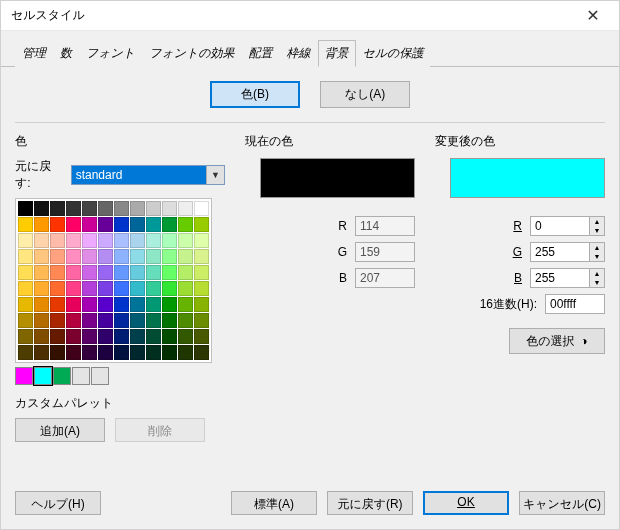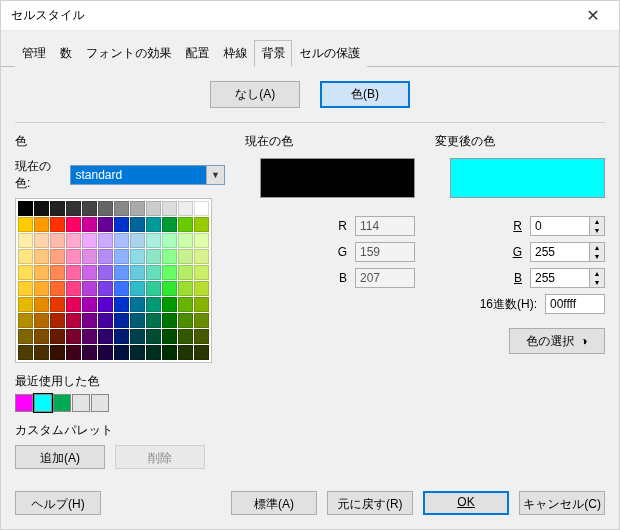--- a/index.html
+++ b/index.html
@@ -26,20 +26,21 @@
     padding: 0 6px 0 10px;
     border-bottom: 1px solid #e8e8e8;
   }
   .titlebar .title { flex: 1; font-size: 12px; }
   .titlebar .close { font-size: 16px; width: 40px; text-align: center; color: #333; }
   .tabs {
     display: flex;
     padding: 8px 14px 0 14px;
     border-bottom: 1px solid #bfbfbf;
     gap: 0;
+    font-style: italic;
   }
   .tab {
     padding: 4px 6px;
     font-size: 12px;
     background: #f0f0f0;
     border: 1px solid transparent;
     position: relative;
     top: 1px;
     white-space: nowrap;
   }
@@ -138,40 +139,41 @@
 <div class="window">
 
   <div class="titlebar">
     <div class="title">セルスタイル</div>
     <div class="close">✕</div>
   </div>
 
   <div class="tabs" id="tabs">
       <div class="tab">管理</div>
       <div class="tab">数</div>
+      <div class="tab">フォント</div>
       <div class="tab">フォントの効果</div>
       <div class="tab">配置</div>
       <div class="tab">枠線</div>
       <div class="tab active">背景</div>
       <div class="tab">セルの保護</div>
     </div>
 
   <div class="mode-row">
+    <div class="btn mode selected">色(B)</div>
     <div class="btn mode">なし(A)</div>
-    <div class="btn mode selected">色(B)</div>
   </div>
 
   <div class="divider"></div>
 
   <div class="body">
 
     <div class="col left">
       <div class="sect-title">色</div>
       <div class="pal-row">
-        <span>現在の色:</span>
+        <span>元に戻す:</span>
         <div class="combo">
           <div class="val">standard</div>
           <div class="dd">▼</div>
         </div>
       </div>
       <div class="swatch-grid" id="swatches">
           <div class="sw" style="background: rgb(0, 0, 0);"></div>
           <div class="sw" style="background: rgb(17, 17, 17);"></div>
           <div class="sw" style="background: rgb(34, 34, 34);"></div>
           <div class="sw" style="background: rgb(51, 51, 51);"></div>
@@ -286,21 +288,20 @@
           <div class="sw" style="background: rgb(51, 0, 61);"></div>
           <div class="sw" style="background: rgb(28, 0, 64);"></div>
           <div class="sw" style="background: rgb(0, 17, 64);"></div>
           <div class="sw" style="background: rgb(0, 38, 46);"></div>
           <div class="sw" style="background: rgb(0, 46, 31);"></div>
           <div class="sw" style="background: rgb(0, 46, 0);"></div>
           <div class="sw" style="background: rgb(31, 54, 0);"></div>
           <div class="sw" style="background: rgb(43, 54, 0);"></div>
         </div>
 
-      <div class="subhead">最近使用した色</div>
       <div class="recent-row" id="recent">
           <div class="rw" style="background: rgb(255, 0, 255);"></div>
           <div class="rw sel" style="background: rgb(0, 255, 255);"></div>
           <div class="rw" style="background: rgb(0, 170, 85);"></div>
           <div class="rw" style="background: rgb(228, 228, 228);"></div>
           <div class="rw" style="background: rgb(228, 228, 228);"></div>
         </div>
 
       <div class="subhead">カスタムパレット</div>
       <div class="btn-row">

